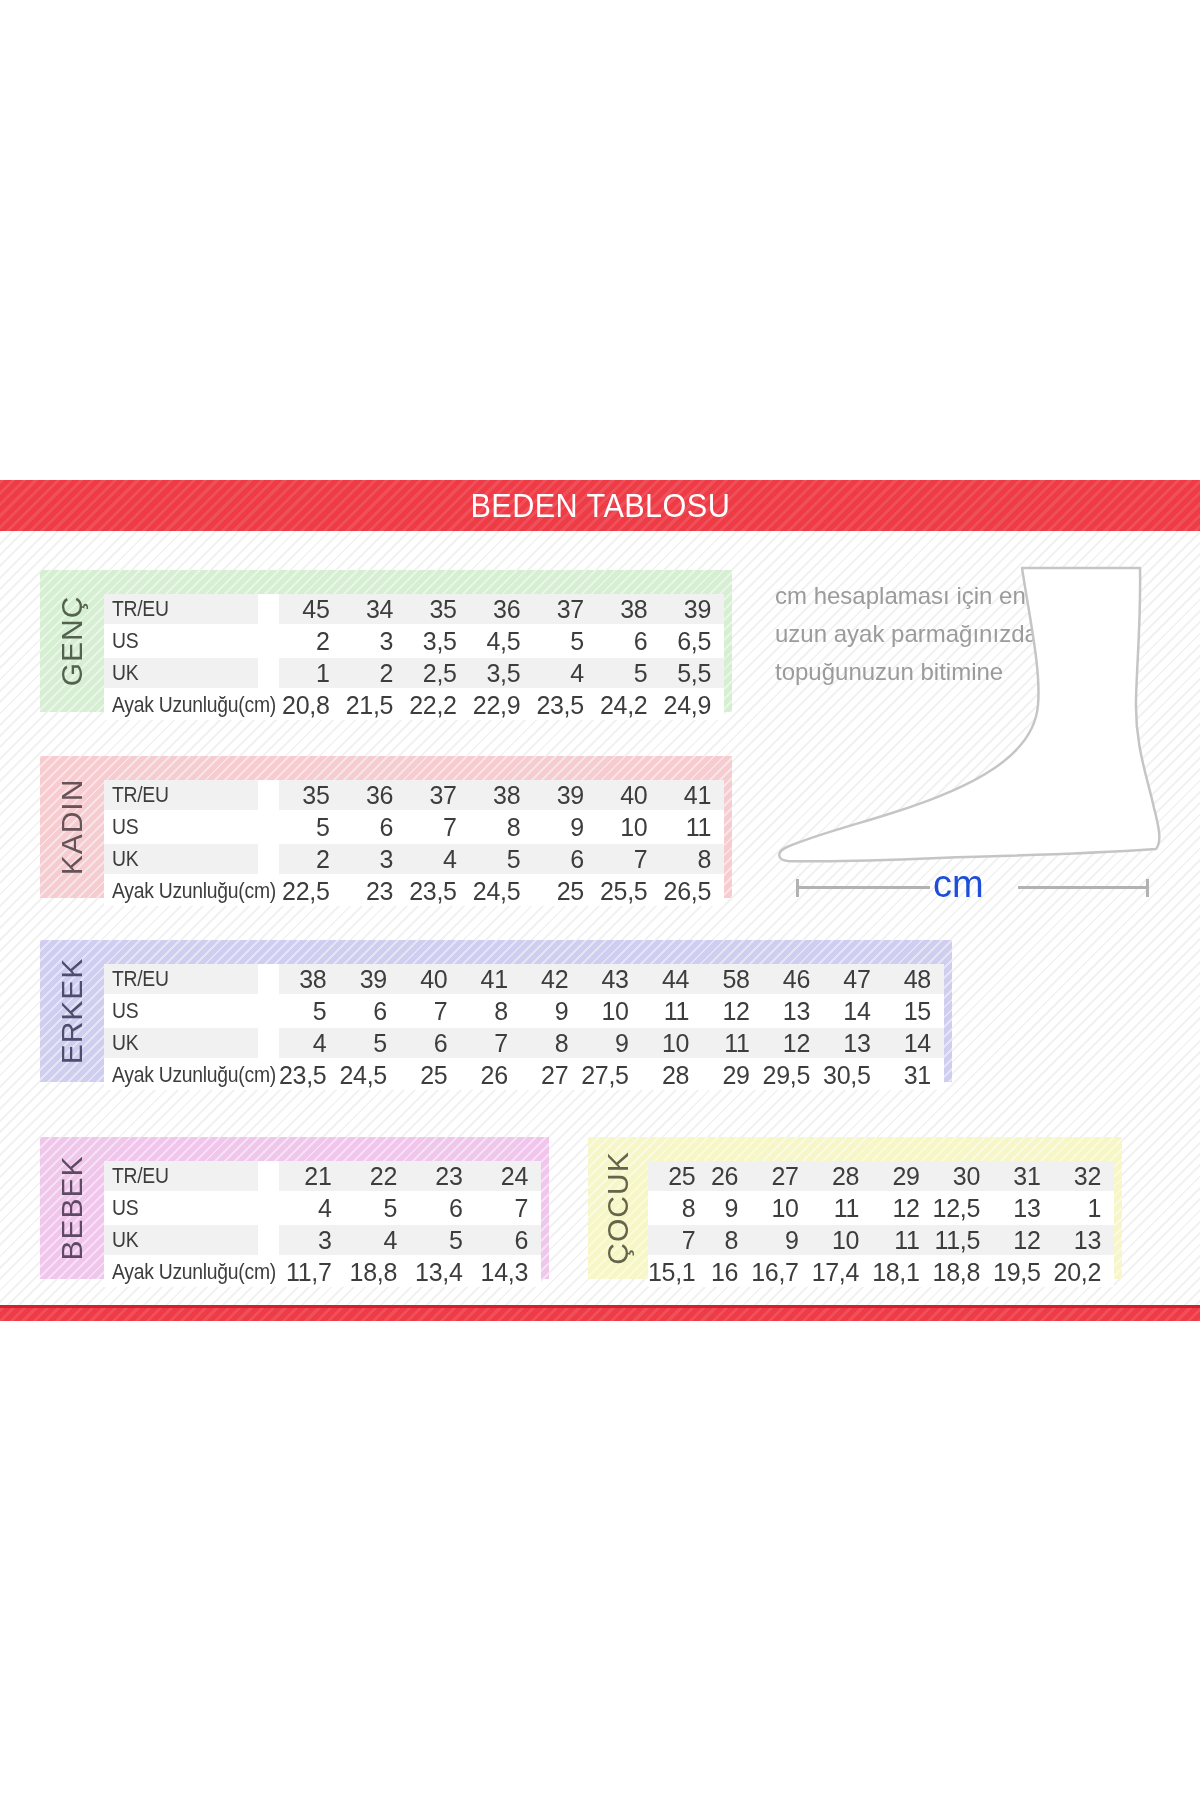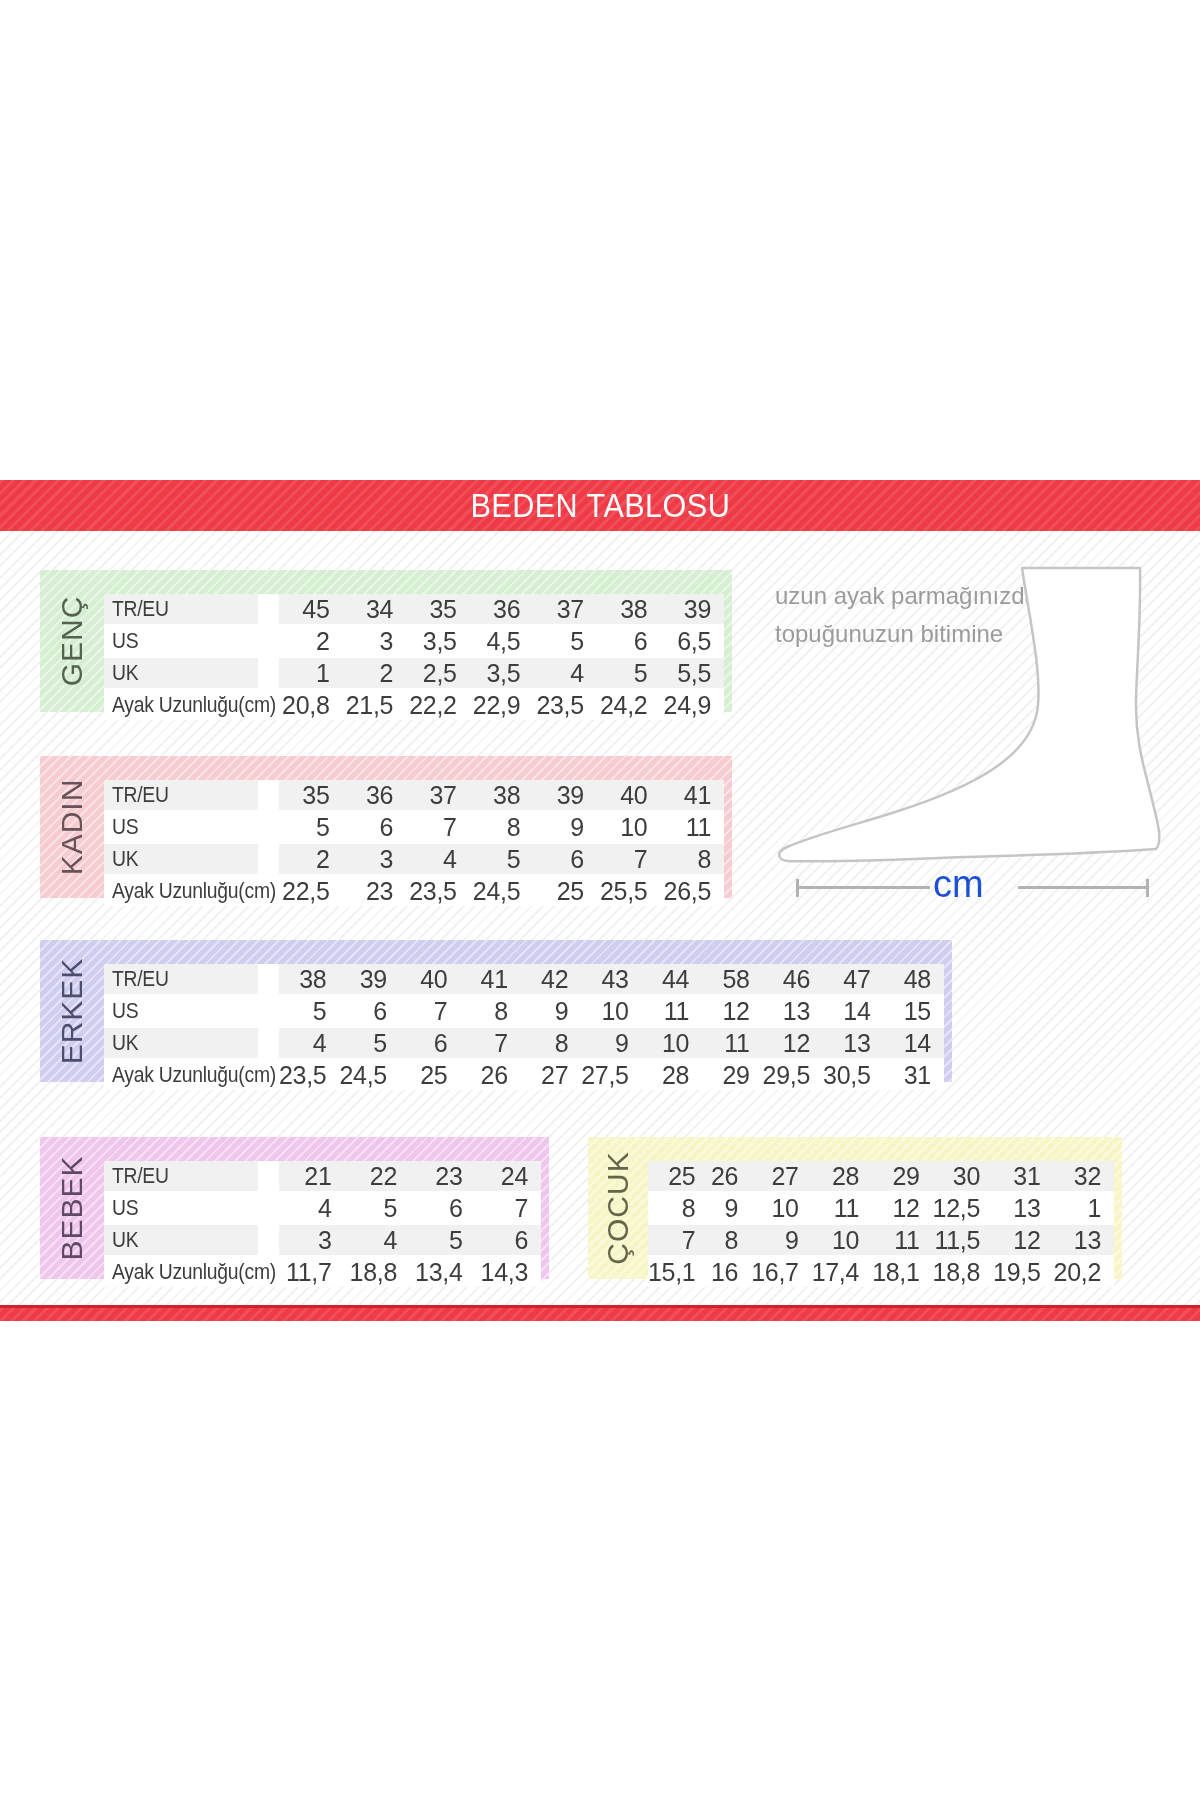--- a/index.html
+++ b/index.html
@@ -303,20 +303,21 @@
         <div class="cell val even">16,7</div>
         <div class="cell val even">17,4</div>
         <div class="cell val even">18,1</div>
         <div class="cell val even">18,8</div>
         <div class="cell val even">19,5</div>
         <div class="cell val even">20,2</div>
       </div>
   </div>
 
   <div class="side-text">
+    <div>cm hesaplaması için en</div>
     <div>uzun ayak parmağınızdan</div>
     <div>topuğunuzun bitimine</div>
   </div>
 
   <svg class="foot" width="460" height="380" viewBox="0 0 460 380">
     <path d="M 282,18
              C 290,70 301,120 298,155
              C 294,205 235,237 152,263
              C 118,274 78,284 47,297
              C 36,302 37,310 48,311

